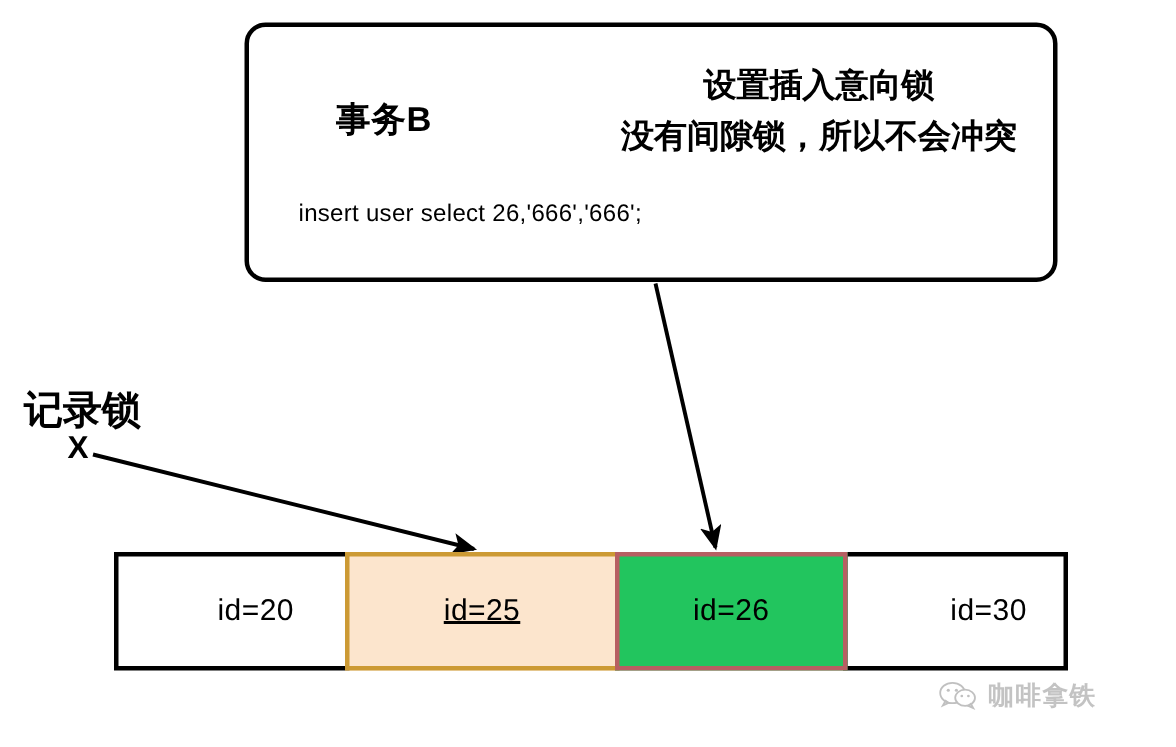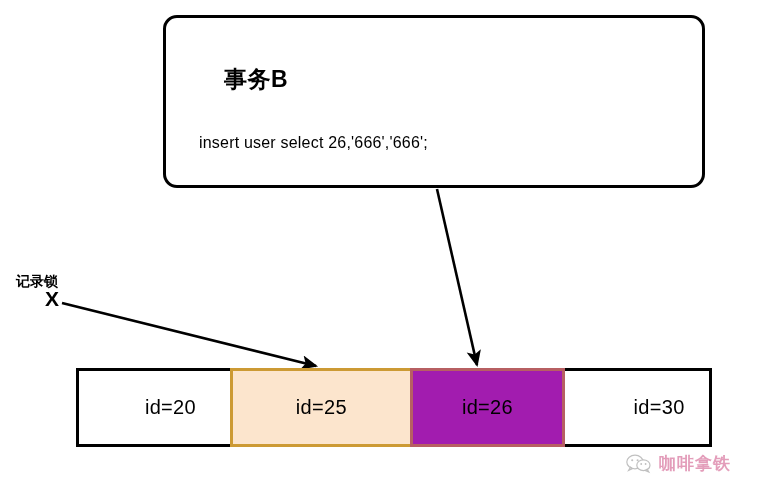--- a/index.html
+++ b/index.html
@@ -60,24 +60,23 @@
     font-weight: 500;
     white-space: nowrap;
     letter-spacing: 0.2px;
   }
 
   
   #record-lock-label {
     position: absolute;
     left: 16px;
     top: 256px;
-    font-size: 14px;
-    font-weight: 600;
-    white-space: nowrap;
-    margin-top: 17px;
+    font-size: 26px;
+    font-weight: 600;
+    white-space: nowrap;
   }
   #record-lock-x {
     position: absolute;
     left: 45px;
     top: 287px;
     font-size: 21px;
     font-weight: 700;
     white-space: nowrap;
   }
 
@@ -117,52 +116,54 @@
   .cell.plain {
     background: #ffffff;
     border-color: #000000;
   }
   .cell.orange {
     background: #fce5cd;
     border-color: #cc9a34;
     z-index: 2;
   }
   .cell.pink {
-    background: #a21caf;
+    background: #22c55e;
     border-color: #b75f62;
     z-index: 3;
   }
 
   
   #watermark {
     position: absolute;
     left: 626px;
     top: 452px;
     display: flex;
     align-items: center;
     gap: 7px;
     opacity: 0.42;
   }
   #watermark .wm-text {
     font-size: 17px;
     font-weight: 600;
-    color: #be185d;
+    color: #737373;
     white-space: nowrap;
     letter-spacing: 1px;
   }
 </style>
 </head>
 <body>
 
 <div id="canvas">
 
   <div id="bubble">
     <div id="bubble-transaction-label">事务B</div>
 
     <div id="bubble-note">
+      <span class="note-line">设置插入意向锁</span>
+      <span class="note-line">没有间隙锁，所以不会冲突</span>
     </div>
 
     <div id="bubble-sql">insert user select 26,'666','666';</div>
   </div>
 
   <div id="record-lock-label">记录锁</div>
   <div id="record-lock-x">X</div>
 
   <svg id="arrows" viewBox="0 0 784 498" width="784" height="498">
     <defs>
@@ -171,21 +172,21 @@
       </marker>
     </defs>
     <line x1="62" y1="303" x2="316" y2="366" stroke="#000000" stroke-width="2.6" marker-end="url(#arrowhead)"></line>
     <line x1="437" y1="189" x2="477" y2="365" stroke="#000000" stroke-width="2.6" marker-end="url(#arrowhead)"></line>
   </svg>
 
   <div id="row">
     <div class="cell plain" style="width: 163px; padding-left: 32px;">
       <span>id=20</span>
     </div>
-    <div class="cell orange" style="width: 192px;">
+    <div class="cell orange" style="width: 192px; text-decoration: underline;">
       <span>id=25</span>
     </div>
     <div class="cell pink" style="width: 163px;">
       <span>id=26</span>
     </div>
     <div class="cell plain" style="width: 155px; padding-left: 44px;">
       <span>id=30</span>
     </div>
   </div>
 

